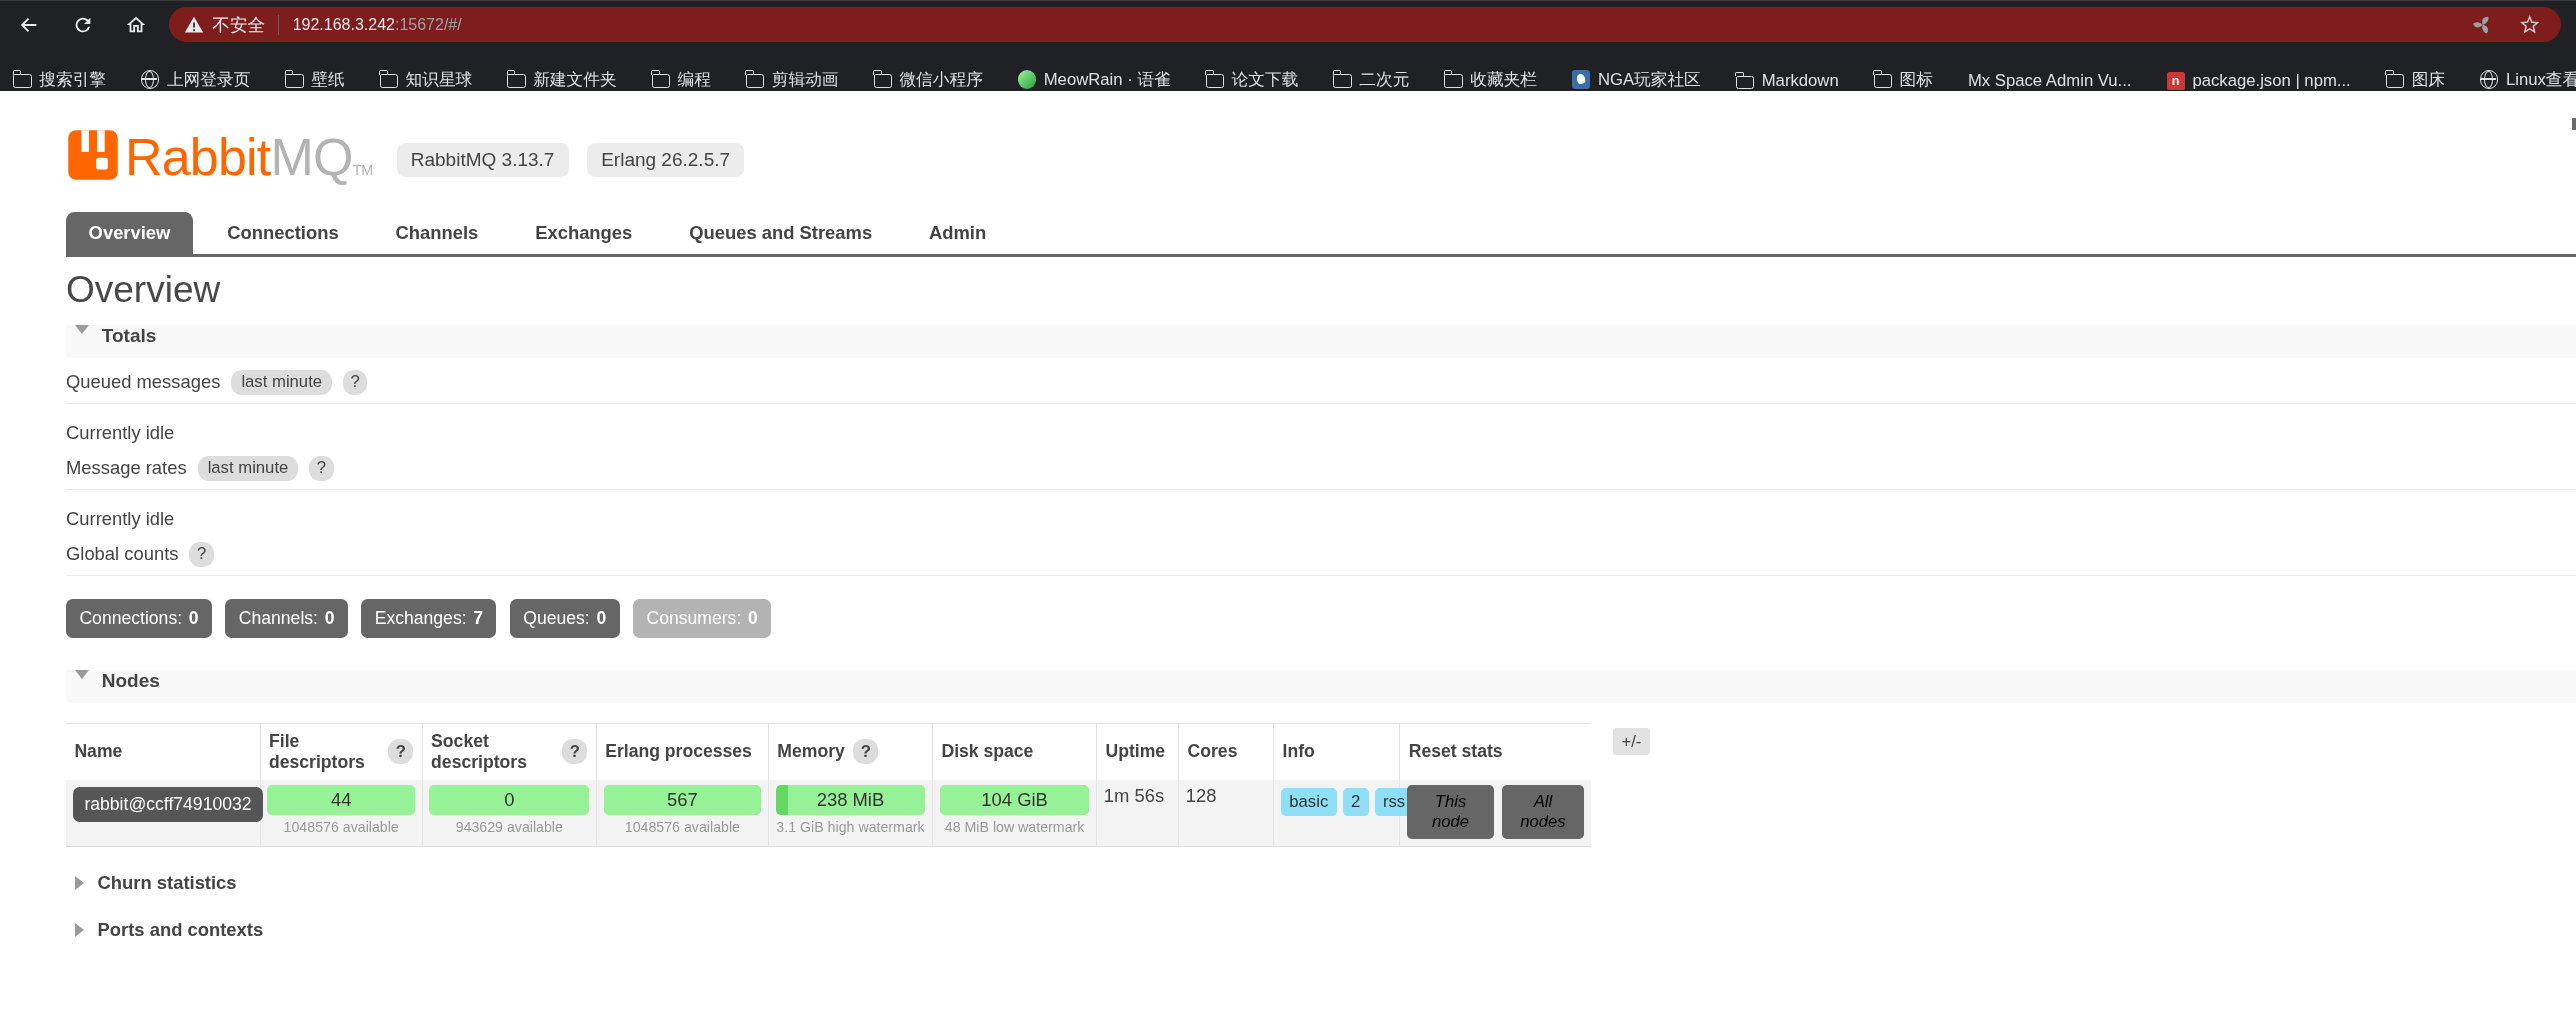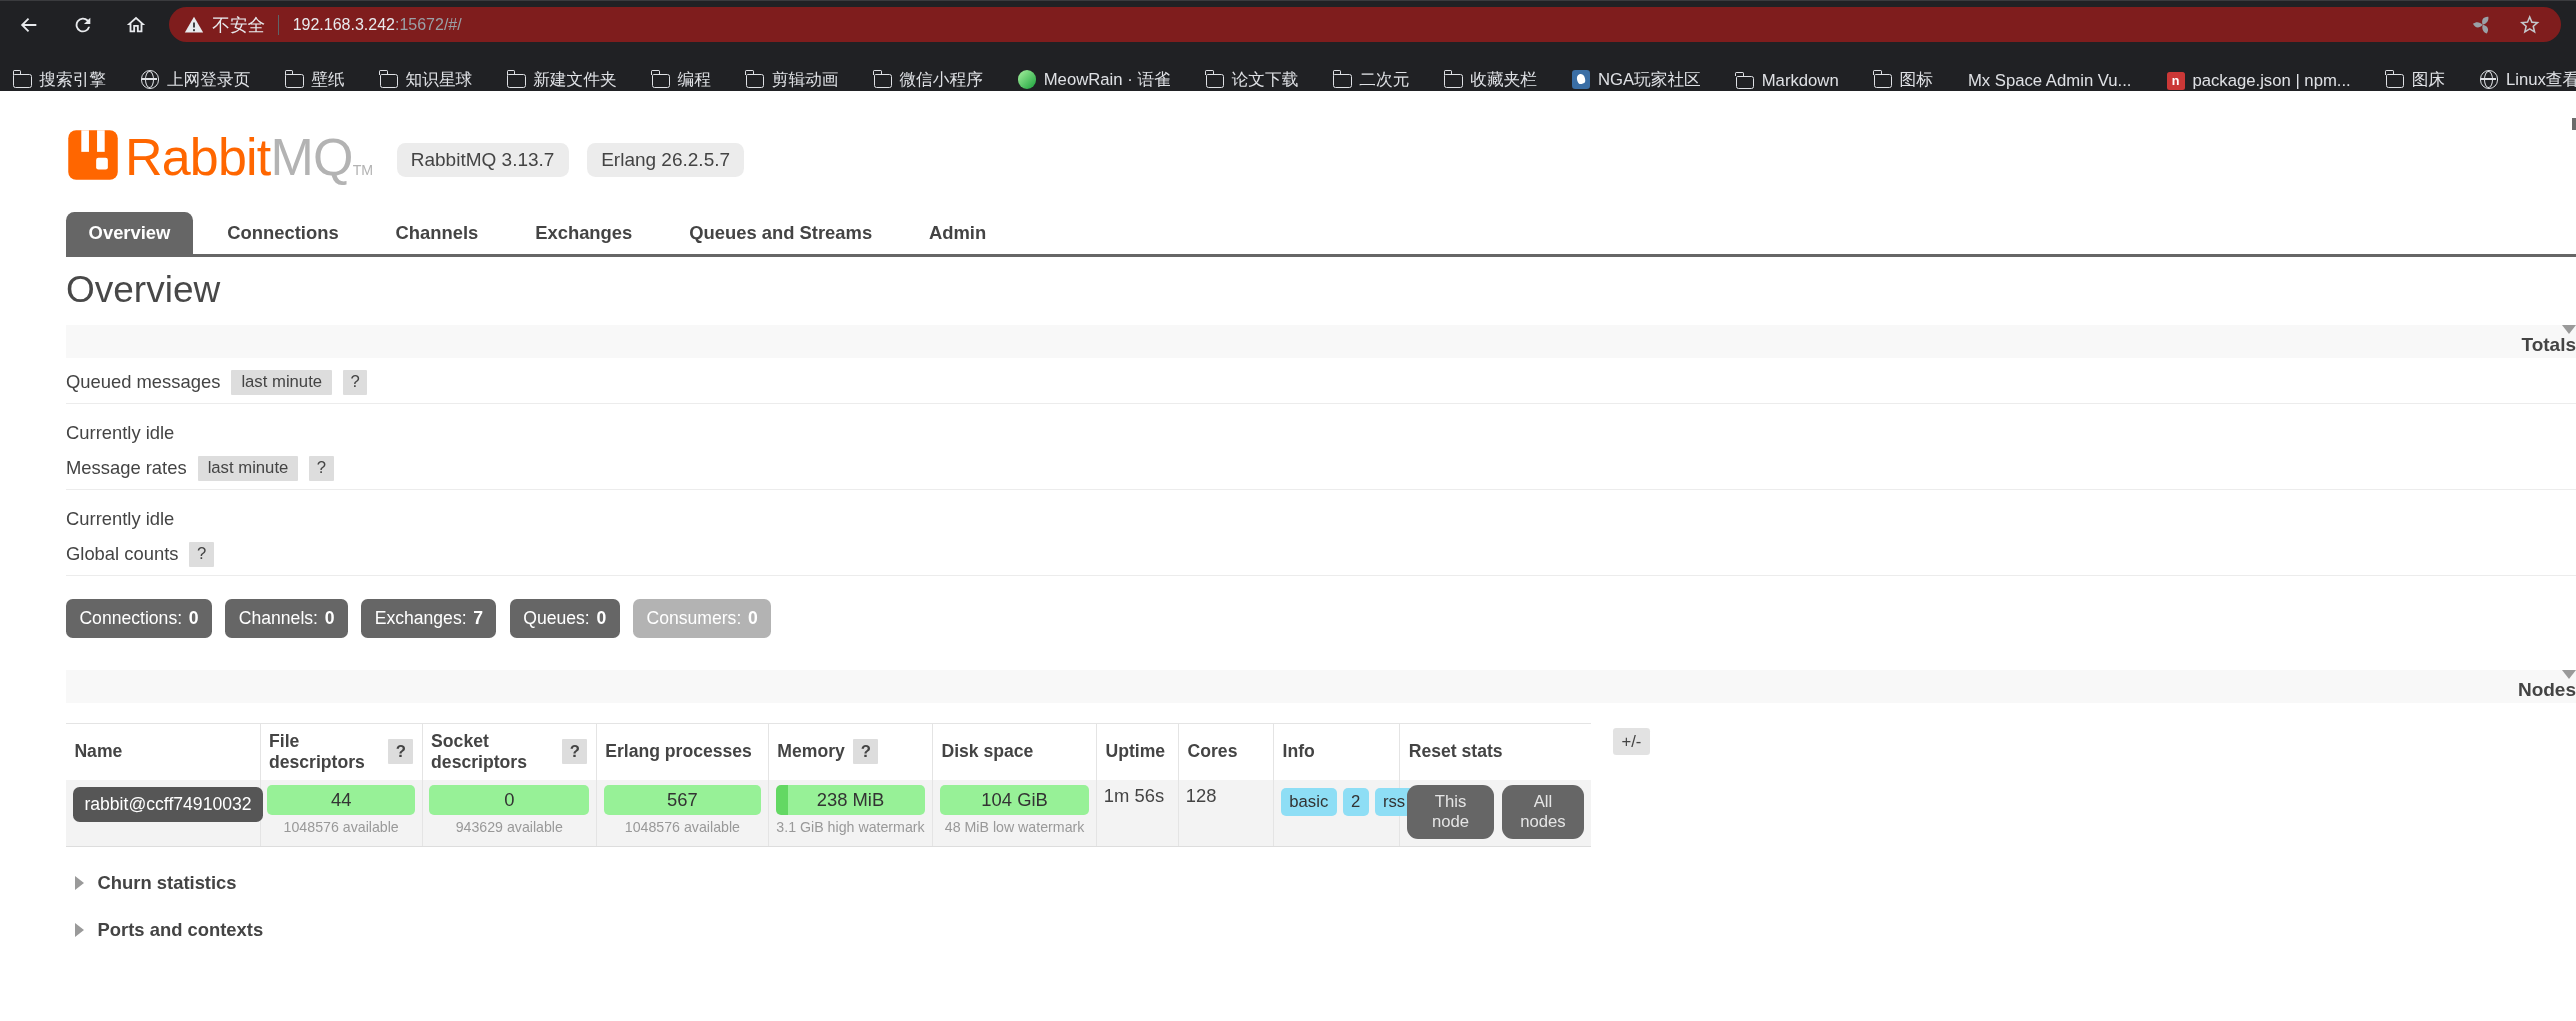--- a/index.html
+++ b/index.html
@@ -59,30 +59,30 @@
   .badge { background:#ececec; border-radius:8.4px; padding:5.9px 14.2px; font-size:19px; color:#444; }
 
   .tabbar { display:flex; gap:11.7px; margin-top:30px; border-bottom:3.3px solid #666;
             margin-right:0; align-items:flex-end; }
   .tab { font-size:18.4px; font-weight:bold; color:#444; padding:10px 22.6px; cursor:pointer; }
   .tab.active { background:#666; color:#fff; border-radius:8.4px 8.4px 0 0; }
 
   h1.pagetitle { font-size:37px; font-weight:normal; color:#484848; margin-top:11.7px; }
 
   .section-bar { margin-top:14.2px; height:33px; background:#f8f8f8; display:flex;
-                 align-items:flex-end; padding-left:9.2px; cursor:pointer;flex-direction:column; }
+                 align-items:flex-start; padding-left:9.2px; cursor:pointer; }
   .tri-down { width:0; height:0; border-left:7.5px solid transparent; border-right:7.5px solid transparent;
               border-top:9.2px solid #9a9a9a; }
   .tri-right { width:0; height:0; border-top:7.5px solid transparent; border-bottom:7.5px solid transparent;
                border-left:9.2px solid #9a9a9a; }
   .section-bar .sec-title { font-size:19px; font-weight:bold; color:#444; margin-left:12.6px; }
 
   .h3row { display:flex; align-items:center; gap:11px; margin-top:12px; padding-bottom:8.4px;
            border-bottom:0.8px solid #ececec; font-size:18.4px; color:#444; }
-  .chip { background:#ddd; border-radius:1px; padding:2.5px 10px; font-size:16.7px; color:#444; cursor:pointer; }
+  .chip { background:#ddd; border-radius:11px; padding:2.5px 10px; font-size:16.7px; color:#444; cursor:pointer; }
   .chip.help { padding:2.5px 7.5px; }
   .idle { font-size:18.4px; color:#444; margin-top:17.6px; }
 
   .counterrow { display:flex; gap:13.4px; margin-top:22.6px; }
   .counterbtn { background:#666; border:none; color:#fff; font-size:17.6px; border-radius:6.7px;
                 padding:9.2px 13.4px; cursor:pointer; font-family:inherit; display:flex; gap:6.7px; }
   .counterbtn b { font-weight:bold; }
   .counterbtn.disabled { background:#b3b3b3; cursor:default; }
 
   .nodes-bar { margin-top:32px; }
@@ -96,22 +96,22 @@
   .bar { height:30px; border-radius:5px; background:#97f197; display:flex; align-items:center;
          justify-content:center; font-size:18.4px; color:#333; }
   .bar.mem { background:linear-gradient(90deg,#63d863 0 8%, #97f197 8%); }
   .note { font-size:14.2px; color:#999; text-align:center; margin-top:3.3px; }
   .nodename { display:inline-block; background:#565656; color:#fff; border-radius:6.7px;
               padding:6.7px 11.7px; font-size:17.6px; margin-top:1.7px; cursor:pointer; }
   .plaincell { font-size:18.4px; color:#444; padding-top:6.7px; }
   .tagrow { display:flex; gap:5.9px; padding-top:2.5px; }
   .tag { background:#8edef5; border-radius:5px; padding:4.2px 8.4px; font-size:16.7px; color:#333; cursor:pointer; }
   .resetrow { display:flex; gap:7.5px; }
-  .resetbtn { background:#666; border:none; color:#e5e5e5; border-radius:11px; padding:6.7px 10px;
-              font-size:16.7px; font-family:inherit; cursor:pointer; }
+  .resetbtn { background:#666; border:none; color:#000000; border-radius:5px; padding:6.7px 10px;
+              font-size:16.7px; font-family:inherit; cursor:pointer;font-style:italic; }
   .expander { background:#e2e2e2; border-radius:3.3px; padding:3.3px 8.4px; font-size:16.7px; color:#444;
               cursor:pointer; margin-top:5px; }
 
   .collapsed { display:flex; align-items:center; gap:13.4px; margin-top:25px; padding-left:9.2px; cursor:pointer; }
   .collapsed .c-label { font-size:18.4px; font-weight:bold; color:#444; }
 
   .scrollthumb { position:fixed; right:0; top:118px; width:4.2px; height:11.7px; background:#6b6b6b; }
 </style>
 </head>
 <body>

